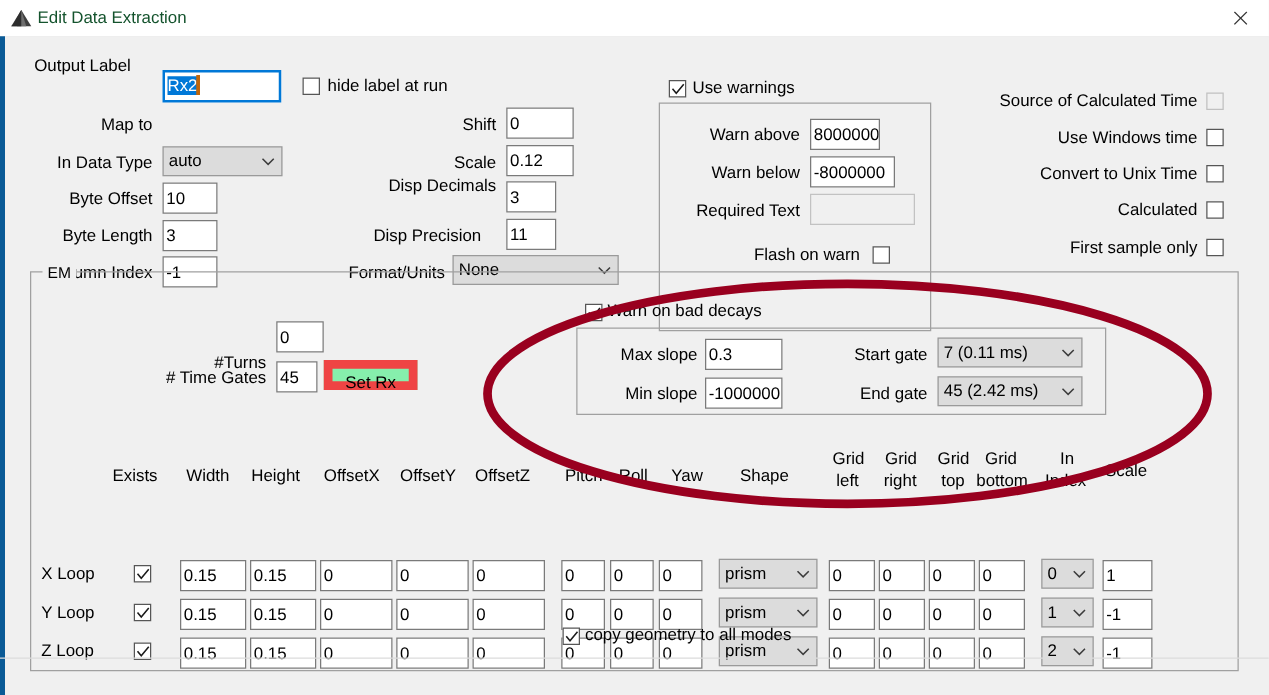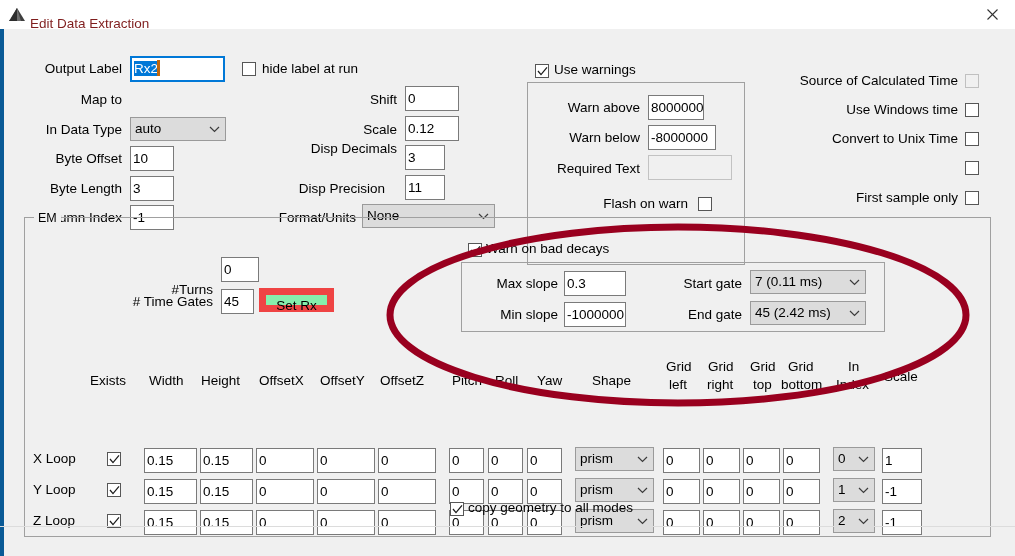--- a/index.html
+++ b/index.html
@@ -13,21 +13,21 @@
     position:relative;
   }
   #root{position:relative;width:1015px;height:556px;background:#f0f0f0;}
 
   
   .titlebar{
     position:absolute;left:0;top:0;width:1015px;height:29px;
     background:#ffffff;border-bottom:1px solid #e2e2e2;
   }
   .title-icon{position:absolute;left:8px;top:6px;width:18px;height:17px;}
-  .title-text{position:absolute;left:30px;top:16px;font-size:13.5px;color:#7f1d1d;white-space:nowrap;}
+  .title-text{position:absolute;left:30px;top:6px;font-size:13.5px;color:#14532d;white-space:nowrap;}
   .title-close{
     position:absolute;right:0;top:0;width:46px;height:29px;
     display:flex;align-items:center;justify-content:center;
     font-size:15px;color:#2b2b2b;font-family:"Liberation Sans",sans-serif;
     cursor:default;
   }
 
   
   .client{
     position:absolute;left:0;top:29px;width:1015px;height:527px;
@@ -107,21 +107,21 @@
       <svg width="11" height="11" viewBox="0 0 11 11">
         <line x1="0.5" y1="0.5" x2="10.5" y2="10.5" stroke="#333" stroke-width="1.1"></line>
         <line x1="10.5" y1="0.5" x2="0.5" y2="10.5" stroke="#333" stroke-width="1.1"></line>
       </svg>
     </div>
   </div>
 
   <div class="client">
   <div class="client-inner">
 
-    <div class="lbl r" style="left:10px;top:32px;width:112px;">Output Label</div>
+    <div class="lbl r" style="left:10px;top:16px;width:112px;text-align:center;">Output Label</div>
     <div class="tbox focus" style="left:130px;top:27px;width:95px;height:26px;line-height:22px;"><span class="sel">Rx2</span><span class="caret"></span></div>
 
     <div class="chk" style="left:242px;top:33px;"></div>
     <div class="lbl" style="left:262px;top:32px;">hide label at run</div>
 
     <div class="lbl r" style="left:10px;top:63px;width:112px;">Map to</div>
 
     <div class="lbl r" style="left:10px;top:93px;width:112px;">In Data Type</div>
     <div class="combo" style="left:130px;top:88px;width:96px;">
       <span>auto</span>
@@ -186,20 +186,21 @@
 
     <div class="lbl r" style="left:740px;top:44px;width:218px;">Source of Calculated Time</div>
     <div class="chk dis" style="left:965px;top:45px;"></div>
 
     <div class="lbl r" style="left:740px;top:73px;width:218px;">Use Windows time</div>
     <div class="chk" style="left:965px;top:74px;"></div>
 
     <div class="lbl r" style="left:740px;top:102px;width:218px;">Convert to Unix Time</div>
     <div class="chk" style="left:965px;top:103px;"></div>
 
+    <div class="lbl r" style="left:740px;top:131px;width:218px;">Calculated</div>
     <div class="chk" style="left:965px;top:132px;"></div>
 
     <div class="lbl r" style="left:740px;top:161px;width:218px;">First sample only</div>
     <div class="chk" style="left:965px;top:162px;"></div>
 
     <div class="group" style="left:24px;top:188px;width:967px;height:320px;"></div>
     <div class="group-cap" style="left:34px;top:183px;">EM</div>
 
     <div class="lbl r" style="left:80px;top:233px;width:133px;margin-top:20px;">#Turns</div>
     <div class="tbox" style="left:221px;top:228px;width:38px;height:25px;line-height:23px;">0</div>

